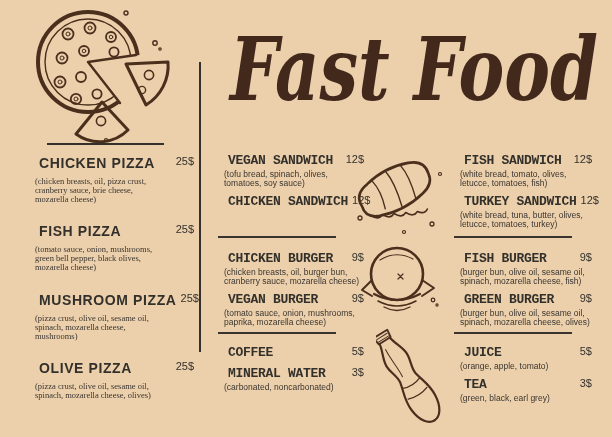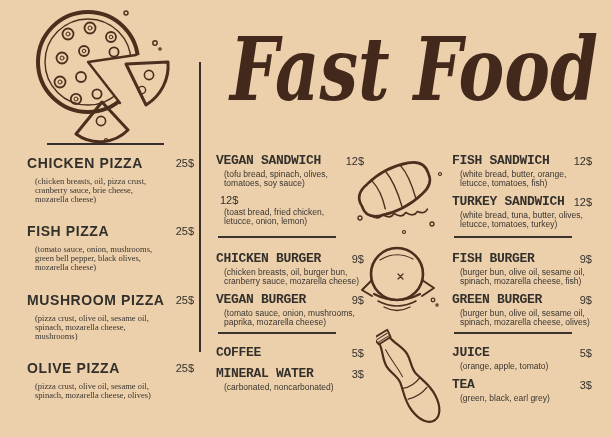--- a/index.html
+++ b/index.html
@@ -10,21 +10,21 @@
   .title-wrap{left:224px;top:16px;width:380px;height:106px;}
   
   .pizza-art{left:26px;top:2px;}
   .pizza-underline{left:47px;top:143px;width:117px;height:2px;background:#35302b;}
   .v-divider{left:199px;top:62px;width:2px;height:290px;background:#35302b;}
   
   .col{position:absolute;}
   .col-left{left:27px;top:155px;width:167px;}
   .col-mid{left:216px;top:153px;width:148px;height:285px;}
   .col-right{left:452px;top:153px;width:140px;height:285px;}
-  .row{display:flex;justify-content:space-between;align-items:center;}
+  .row{display:flex;justify-content:space-between;align-items:flex-start;margin-left:12px;}
   .name{font-weight:700;letter-spacing:.2px;white-space:nowrap;}
   .price{font-weight:400;font-size:11px;flex-shrink:0;margin-left:4px;}
   .desc{font-size:8.5px;line-height:1.07;color:#3a352f;white-space:pre-line;padding-left:8px;}
   .col-left .name{font-size:14px;letter-spacing:.6px;}
   .col-left .item{margin-bottom:19px;}
   .col-left .desc{margin-top:6px;font-family:Liberation Serif, serif;}
   .col-mid .name,.col-right .name{font-size:13px;letter-spacing:-.3px;font-family:Liberation Mono, monospace;}
   .col-mid .item,.col-right .item{margin-bottom:6px;}
   .col-mid .desc,.col-right .desc{margin-top:2px;}
   .group{position:absolute;left:0;right:0;}
@@ -128,24 +128,23 @@
       <div class="item">
         <div class="row">
             <span class="name">VEGAN SANDWICH</span>
             <span class="price">12$</span>
           </div>
         <div class="desc">(tofu bread, spinach, olives,
 tomatoes, soy sauce)</div>
       </div>
       <div class="item">
         <div class="row">
-            <span class="price">12$</span>
-          </div>
-        <div class="desc">(toast bread, fried chicken,
-letucce, onion, lemon)</div>
+            <span class="name">CHICKEN SANDWICH</span>
+            <span class="price">12$</span>
+          </div>
       </div>
     </div>
     <div class="hline hl1"></div>
     <div class="group g2">
       <div class="item">
         <div class="row">
             <span class="name">CHICKEN BURGER</span>
             <span class="price">9$</span>
           </div>
         <div class="desc">(chicken breasts, oil, burger bun,
@@ -178,21 +177,21 @@
     </div>
   </section>
 
   <section class="col col-right">
     <div class="group g1">
       <div class="item">
         <div class="row">
             <span class="name">FISH SANDWICH</span>
             <span class="price">12$</span>
           </div>
-        <div class="desc">(white bread, butter, orange,
+        <div class="desc">(white bread, tomato, olives,
 letucce, tomatoes, fish)</div>
       </div>
       <div class="item">
         <div class="row">
             <span class="name">TURKEY SANDWICH</span>
             <span class="price">12$</span>
           </div>
         <div class="desc">(white bread, tuna, butter, olives,
 letucce, tomatoes, turkey)</div>
       </div>

